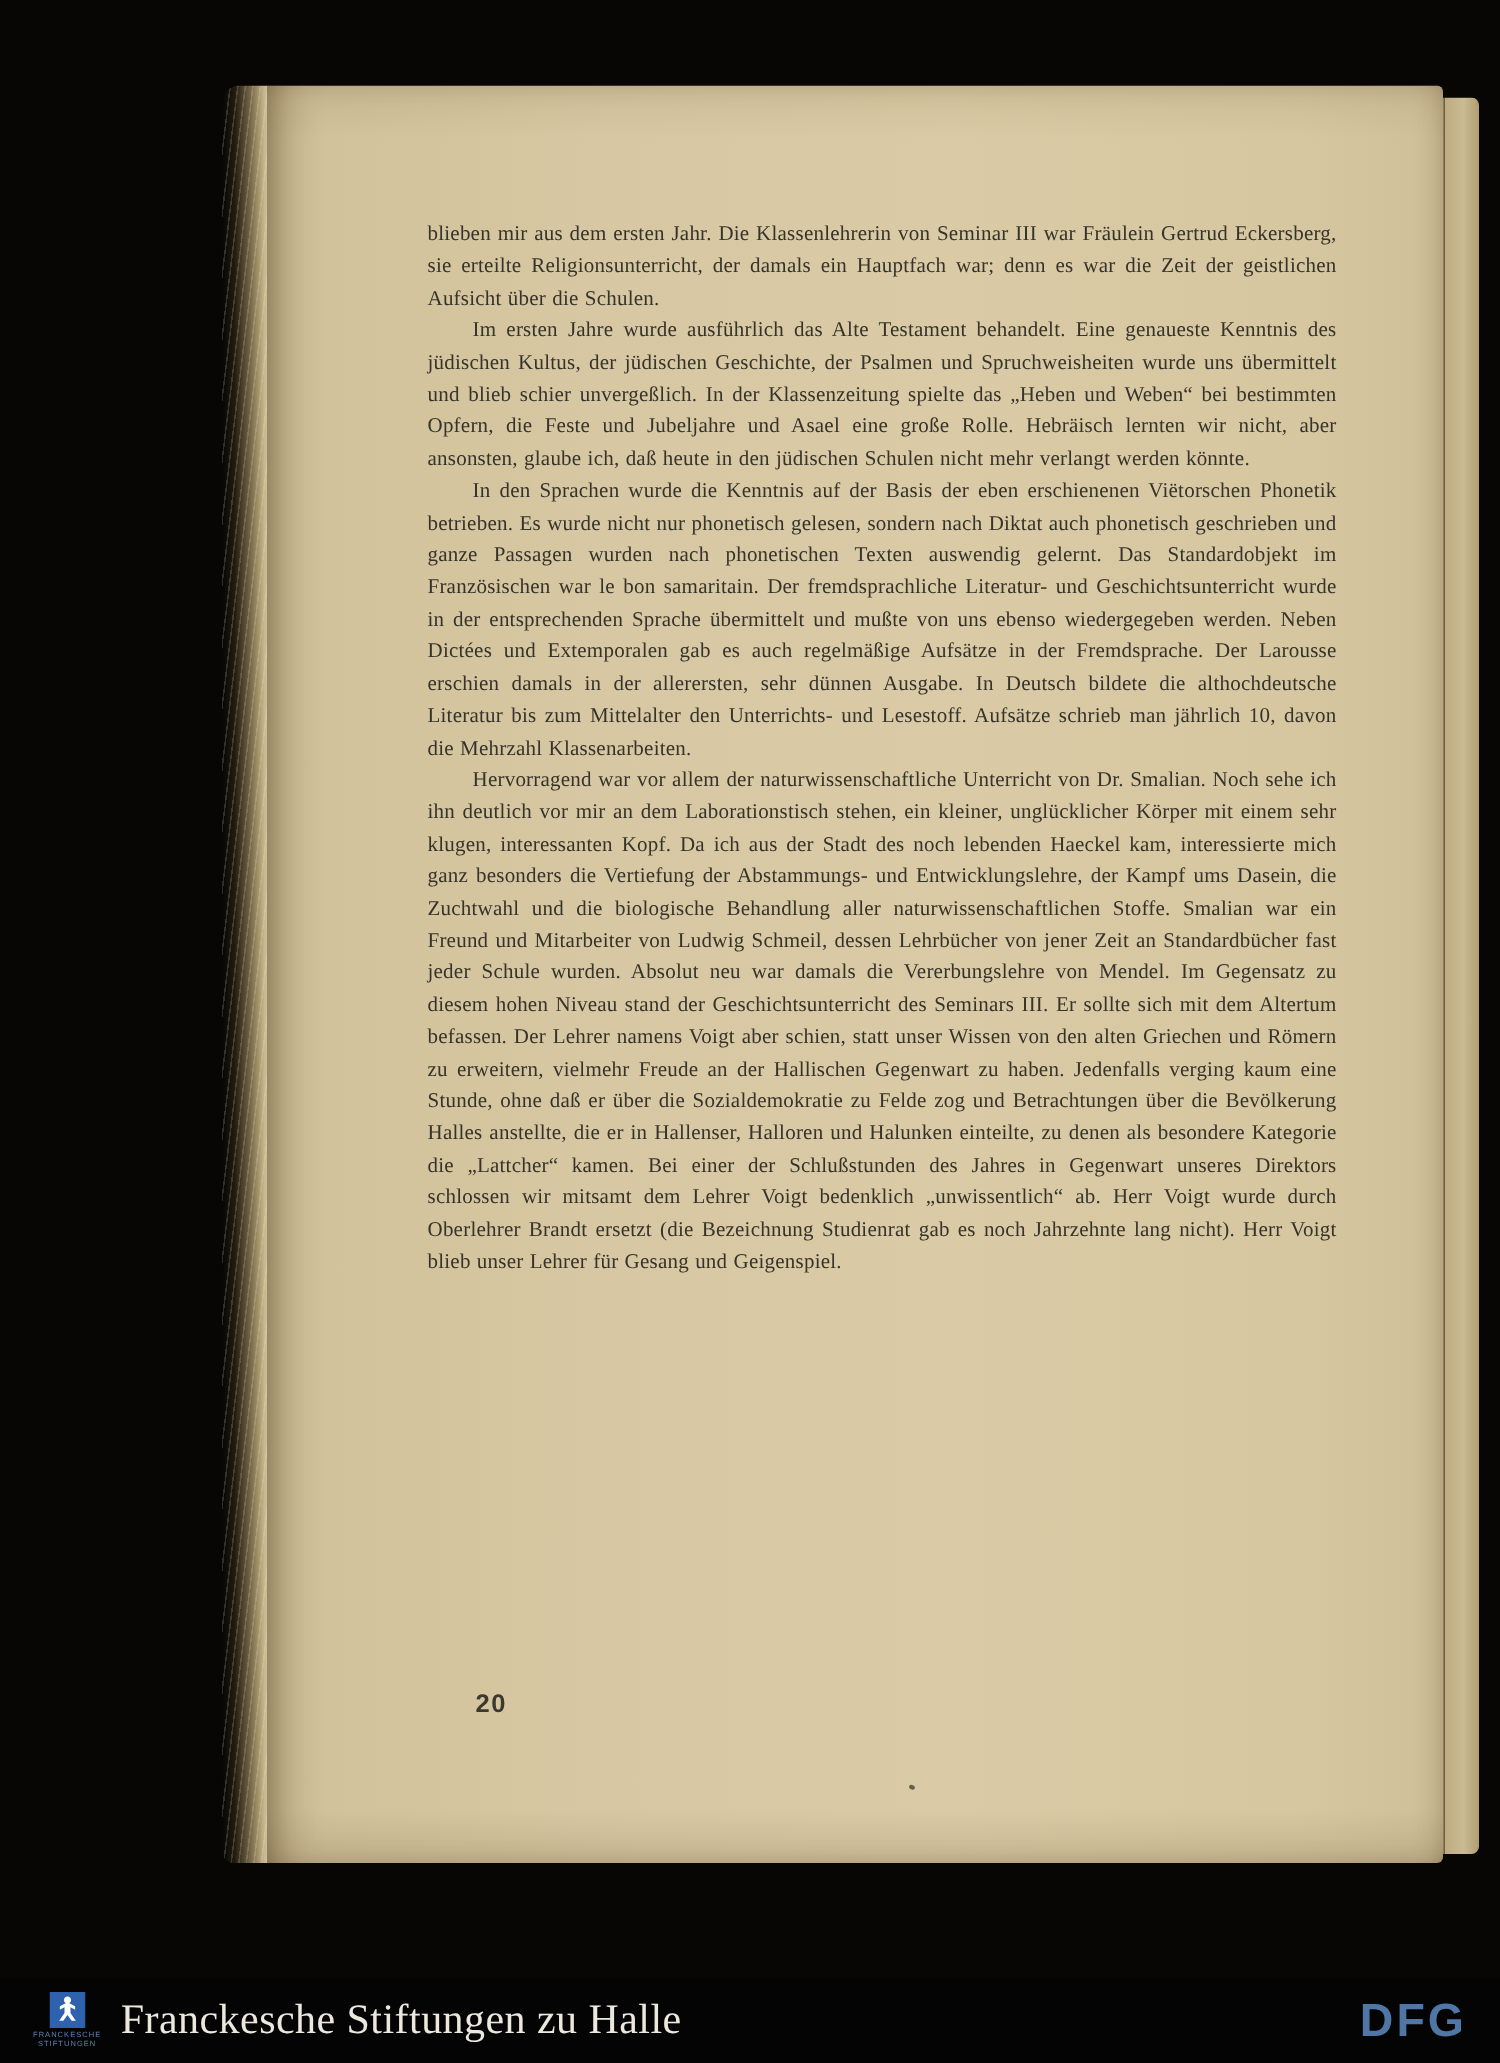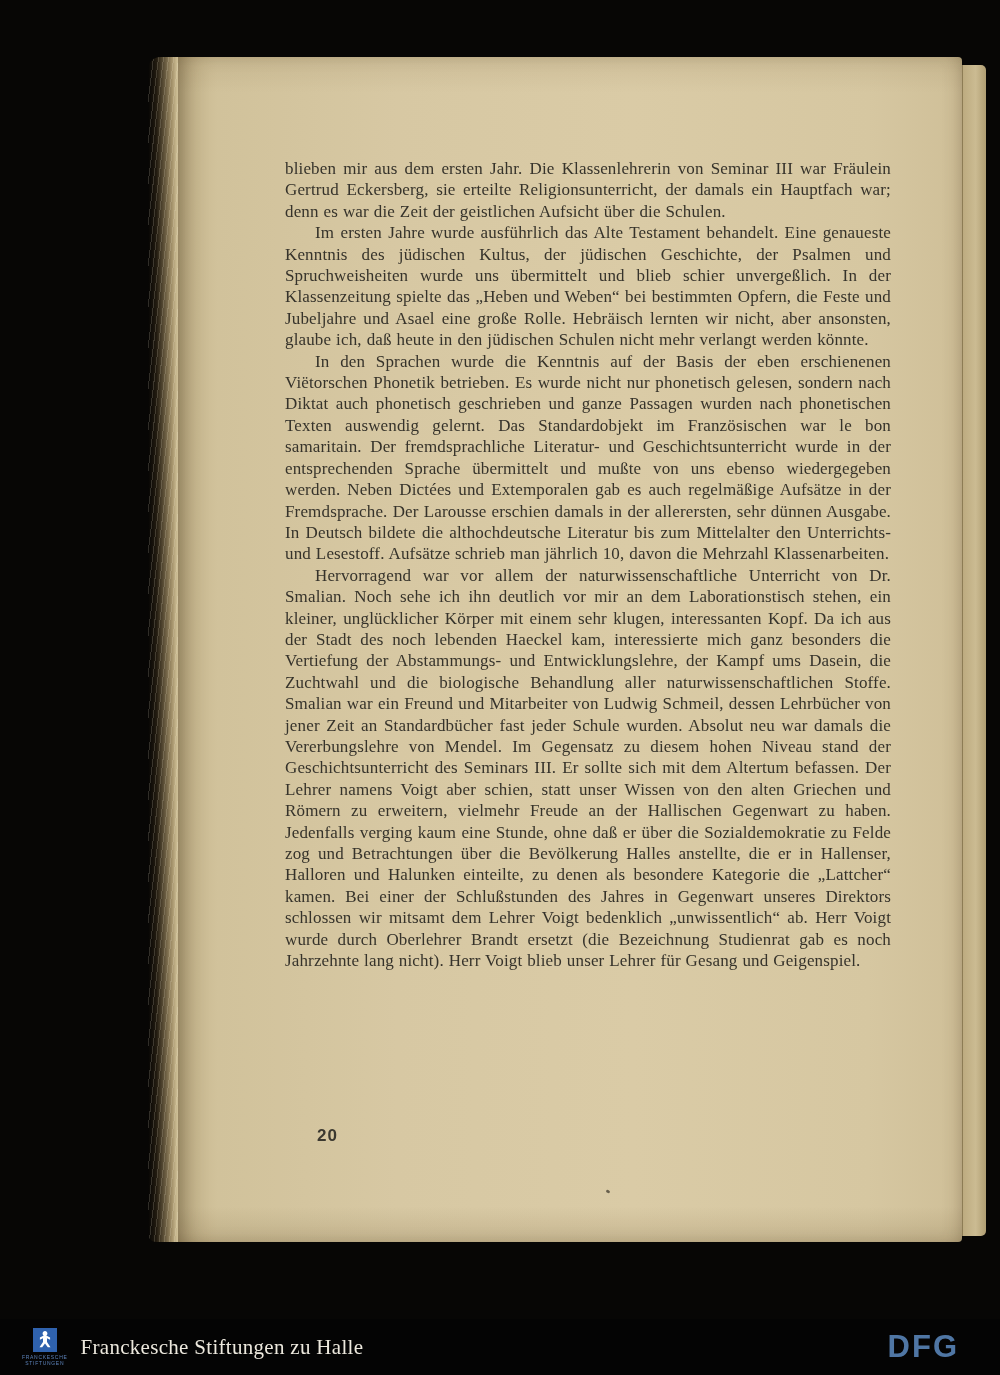--- a/index.html
+++ b/index.html
@@ -39,23 +39,23 @@
   }
 
   .under-page {
     position:absolute; right:0; top:8px; bottom:6px; width:24px;
     border-left:1px solid #8d7c55;
     border-radius:0 5px 5px 0;
     background:linear-gradient(to right, #bdab80 0%, #cbbb92 55%, #b09e73 100%);
   }
 
   .textblock {
-    position:absolute; left:107px; top:101px; width:606px;
+    position:absolute; left:107px; top:89px; width:606px;
     color:#36332b;
-    font-size:17px; line-height:21.4px;
+    font-size:14px; line-height:21.4px;
     text-align:justify;
     letter-spacing:0.15px;
     word-spacing:0.5px;
     hyphens:auto; -webkit-hyphens:auto;
   }
   .textblock p { text-indent:30px; }
   .textblock p.continuation { text-indent:0; }
 
   .pagenum {
     position:absolute; left:139px; top:1069px;
@@ -80,25 +80,25 @@
   .logo-caption {
     font-family:"Liberation Sans", sans-serif;
     font-size:5px; line-height:6px; letter-spacing:0.7px;
     color:#5d83ba; text-align:center; white-space:nowrap;
   }
   .logo-caption span { display:block; }
 
   .institution {
     margin-left:13px;
     font-family:"Liberation Serif", serif;
-    font-size:21px; color:#ece8dd; letter-spacing:0.3px;
+    font-size:28px; color:#ece8dd; letter-spacing:0.3px;
   }
 
   .dfg {
-    margin-left:auto; margin-right:19px;
+    margin-left:auto; margin-right:0;
     font-family:"Liberation Sans", sans-serif;
     font-weight:bold; font-size:31px; letter-spacing:2px;
     color:#4f76a4;
   }
 </style>
 </head>
 <body>
 
 <div class="stage">
 

